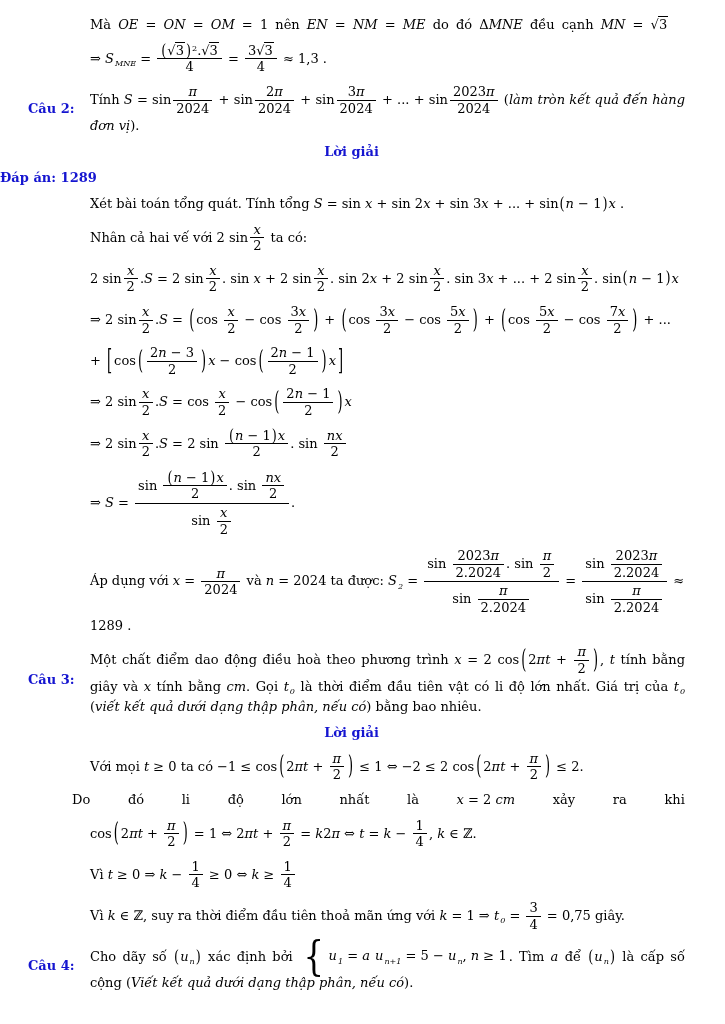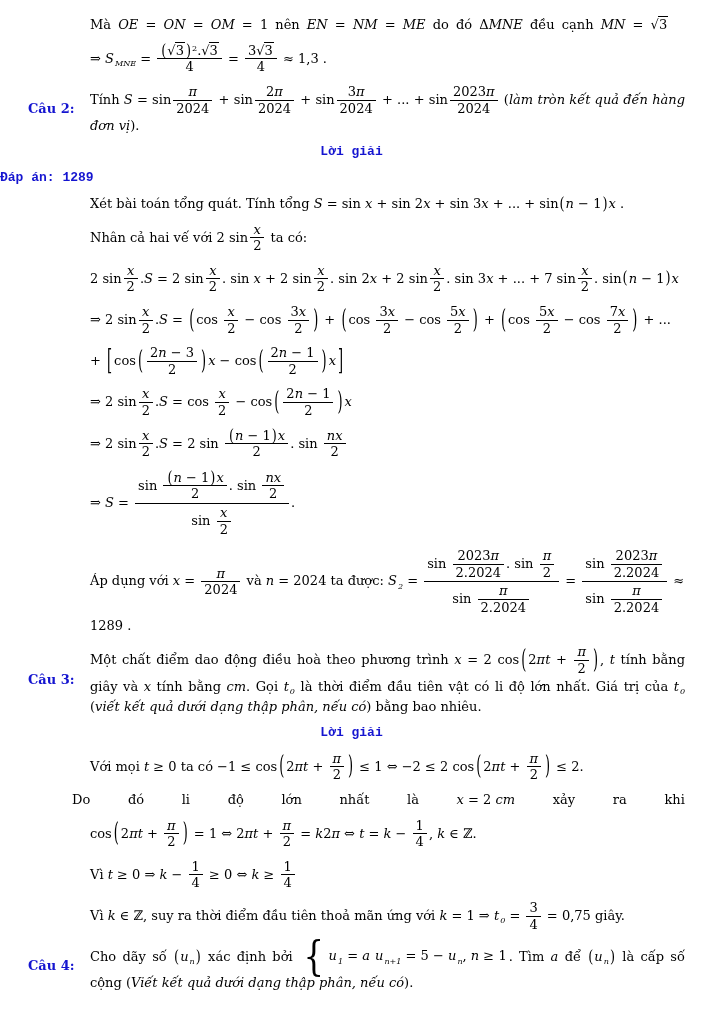--- a/index.html
+++ b/index.html
@@ -8,21 +8,21 @@
     font-family:"DejaVu Serif","Liberation Serif",serif;
     font-size:13px;color:#000;line-height:1.45;
   }
   .doc{position:relative;width:725px;height:912px;padding:16px 22px 0 0;box-sizing:border-box;}
   .blk{margin:0 0 7px 0;}
   .mline{padding-left:90px;padding-right:18px;}
   .qrow{display:flex;align-items:center;margin-bottom:7px;}
   .qlabel{flex:0 0 62px;margin-left:28px;font-weight:bold;color:var(--accent,#1515d0);white-space:nowrap;}
   .qbody{flex:1;padding-right:18px;text-align:justify;}
   .center{text-align:center;}
-  .blue{color:var(--accent,#1515d0);font-weight:bold;font-family:Liberation Mono, monospace;}
+  .blue{color:var(--accent,#1515d0);font-weight:bold;}
   .answer{}
   .wsp{word-spacing:3px;}
   
   .mt{}
   .mi{font-style:italic;}
   .mg{white-space:nowrap;}
   .msub{font-size:0.62em;font-style:italic;vertical-align:-0.45em;margin-left:1px;}
   .msup{font-size:0.62em;vertical-align:0.55em;}
   .fr{display:inline-flex;flex-direction:column;text-align:center;vertical-align:middle;margin:1px 2px;}
   .fn{display:block;padding:0 3px;line-height:1.2;}
@@ -88,21 +88,21 @@
         <span class="fd"><span class="mt">2</span></span>
       </span><span class="mt">.</span><span class="mi">S</span><span class="mt"> = 2 sin</span><span class="fr">
         <span class="fn"><span class="mi">x</span></span>
         <span class="fd"><span class="mt">2</span></span>
       </span><span class="mt">. sin </span><span class="mi">x</span><span class="mt"> + 2 sin</span><span class="fr">
         <span class="fn"><span class="mi">x</span></span>
         <span class="fd"><span class="mt">2</span></span>
       </span><span class="mt">. sin 2</span><span class="mi">x</span><span class="mt"> + 2 sin</span><span class="fr">
         <span class="fn"><span class="mi">x</span></span>
         <span class="fd"><span class="mt">2</span></span>
-      </span><span class="mt">. sin 3</span><span class="mi">x</span><span class="mt"> + ... + 7 sin</span><span class="fr">
+      </span><span class="mt">. sin 3</span><span class="mi">x</span><span class="mt"> + ... + 2 sin</span><span class="fr">
         <span class="fn"><span class="mi">x</span></span>
         <span class="fd"><span class="mt">2</span></span>
       </span><span class="mt">. sin</span><span class="bp1">(</span><span class="mi">n</span><span class="mt"> − 1</span><span class="bp1">)</span><span class="mi">x</span></div>
 
   <div class="blk mline"><span class="mt">⇒ 2 sin</span><span class="fr">
         <span class="fn"><span class="mi">x</span></span>
         <span class="fd"><span class="mt">2</span></span>
       </span><span class="mt">.</span><span class="mi">S</span><span class="mt"> = </span><span class="bp2">(</span><span class="mt">cos </span><span class="fr">
         <span class="fn"><span class="mi">x</span></span>
         <span class="fd"><span class="mt">2</span></span>

